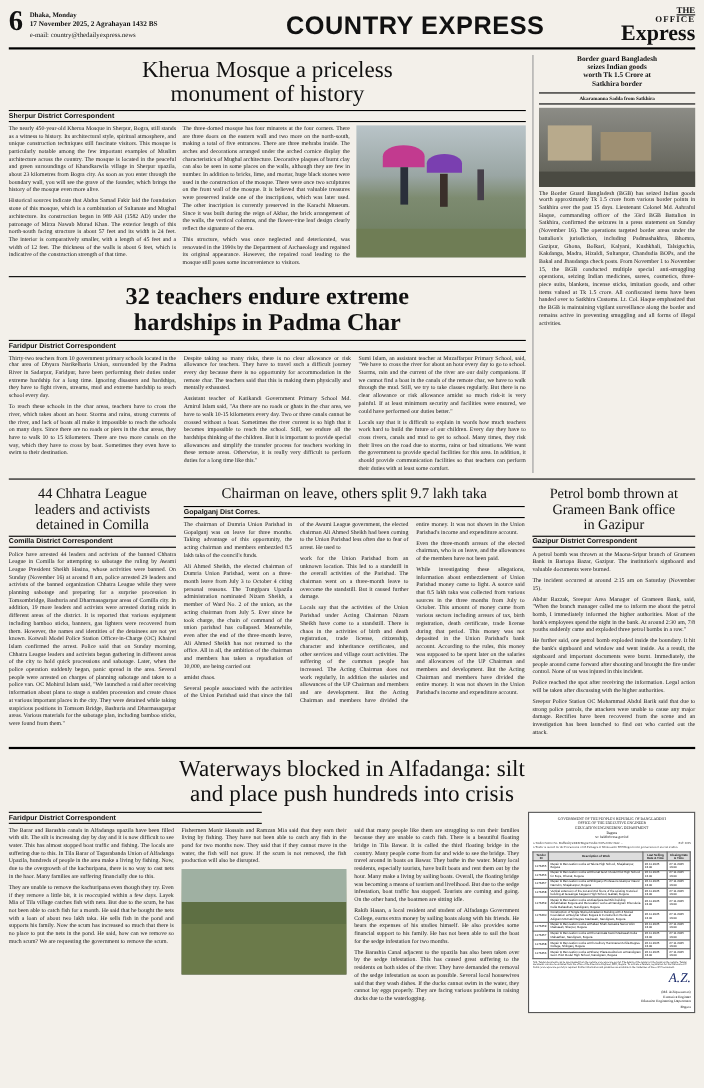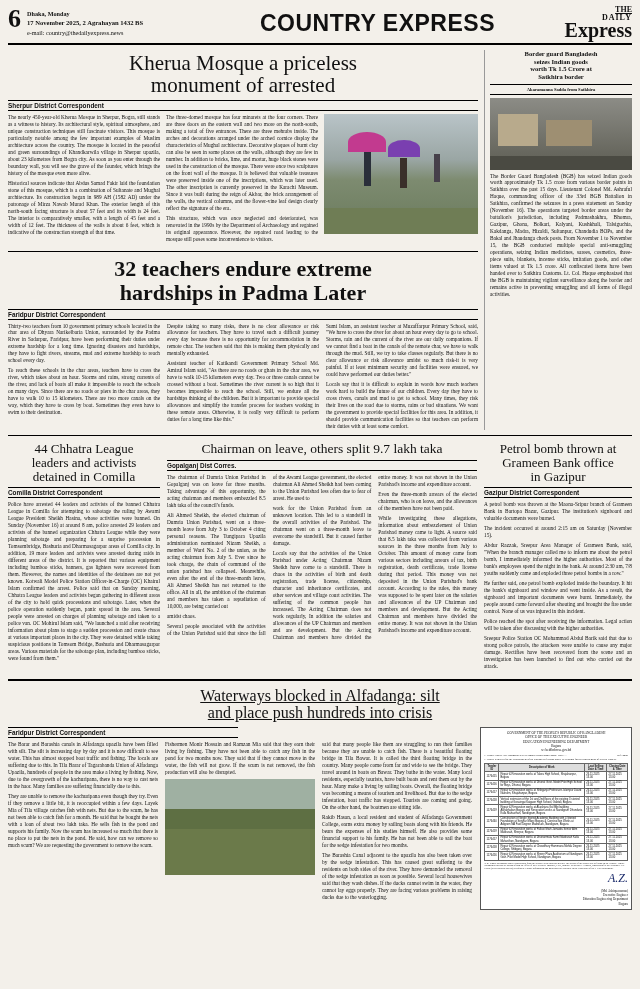--- a/index.html
+++ b/index.html
@@ -71,23 +71,22 @@
 
   
   .banner-head {
     font-size: 22px; text-align: center; line-height: 1.08; margin: 5px 0 4px;
     font-family: "Liberation Serif", serif;
   }
 
   
   .feature { margin-top: 6px; border-top: 2px solid #000; padding-top: 4px; }
   .feature h1 {
-    font-size: 16px; text-align: center; line-height: 1.1; margin: 2px 0 5px;
+    font-size: 21px; text-align: center; line-height: 1.1; margin: 2px 0 5px;
     font-weight: normal;
-    text-decoration: underline;
   }
   .feature-body { display: flex; gap: 6px; }
   .feature-left { width: 468px; }
   .doc-box { width: 152px; border: 1px solid #555; background: #fff; padding: 3px; }
   .doc-title { font-size: 3.4px; text-align: center; line-height: 1.25; }
   table.gov { width: 100%; border-collapse: collapse; margin-top: 2px; }
   table.gov th, table.gov td {
     border: .5px solid #666; font-size: 2.7px; padding: .5px 1px; line-height: 1.15;
     font-family: "Liberation Sans", sans-serif;
   }
@@ -107,32 +106,32 @@
         <div class="l1">Dhaka, Monday</div>
         <div class="l2">17 November 2025, 2 Agrahayan 1432 BS</div>
         <div>e-mail: country@thedailyexpress.news</div>
       </div>
     </div>
     <div class="mh-center">
       <div class="title">COUNTRY EXPRESS</div>
     </div>
     <div class="mh-right">
       <div class="the">THE</div>
-      <div class="daily">DAILY</div>
+      <div class="daily">OFFICE</div>
       <div class="express">Express</div>
     </div>
   </div>
 
   <div class="body-wrap">
 
     <div class="col-main">
 
       <h1 class="head" style="font-size:21px;">
         <span>Kherua Mosque a priceless</span><br>
-        <span>monument of arrested</span>
+        <span>monument of history</span>
       </h1>
       <div class="byline">Sherpur District Correspondent</div>
 
       <div style="display:flex; gap:6px;">
         <div style="width:152px;">
           <p class="t">The nearly 450-year-old Kherua Mosque in Sherpur, Bogra, still stands as a witness to history. Its architectural style, spiritual atmosphere, and unique construction techniques still fascinate visitors. This mosque is particularly notable among the few important examples of Muslim architecture across the country. The mosque is located in the peaceful and green surroundings of Khandkarwila village in Sherpur upazila, about 23 kilometres from Bogra city. As soon as you enter through the boundary wall, you will see the grave of the founder, which brings the history of the mosque even more alive.</p>
           <p class="t">Historical sources indicate that Abdus Samad Fakir laid the foundation stone of this mosque, which is a combination of Sultanate and Mughal architecture. Its construction began in 989 AH (1582 AD) under the patronage of Mirza Nawab Murad Khan. The exterior length of this north-south facing structure is about 57 feet and its width is 24 feet. The interior is comparatively smaller, with a length of 45 feet and a width of 12 feet. The thickness of the walls is about 6 feet, which is indicative of the construction strength of that time.</p>
         </div>
         <div style="width:152px;">
           <p class="t">The three-domed mosque has four minarets at the four corners. There are three doors on the eastern wall and two more on the north-south, making a total of five entrances. There are three mehrabs inside. The arches and decorations arranged under the arched cornice display the characteristics of Mughal architecture. Decorative plaques of burnt clay can also be seen in some places on the walls, although they are few in number. In addition to bricks, lime, and mortar, huge black stones were used in the construction of the mosque. There were once two sculptures on the front wall of the mosque. It is believed that valuable treasures were preserved inside one of the inscriptions, which was later used. The other inscription is currently preserved in the Karachi Museum. Since it was built during the reign of Akbar, the brick arrangement of the walls, the vertical columns, and the flower-vine leaf design clearly reflect the signature of the era.</p>
@@ -146,21 +145,21 @@
             <div style="position:absolute;left:76px;top:44px;width:7px;height:30px;background:#3a2f2a;"></div>
             <div style="position:absolute;left:110px;top:40px;width:6px;height:28px;background:#46404a;"></div>
             <div style="position:absolute;left:0;bottom:0;width:100%;height:26px;background:#6f7d55;"></div>
           </div>
         </div>
       </div>
 
       <div class="rule"></div>
       <h1 class="banner-head">
         <span>32 teachers endure extreme</span><br>
-        <span>hardships in Padma Later</span>
+        <span>hardships in Padma Char</span>
       </h1>
       <div class="byline">Faridpur District Correspondent</div>
       <div class="cols3">
         <p class="t">Thirty-two teachers from 10 government primary schools located in the char area of Dhyara Narikelbaria Union, surrounded by the Padma River in Sadarpur, Faridpur, have been performing their duties under extreme hardship for a long time. Ignoring disasters and hardships, they have to fight rivers, streams, mud and extreme hardship to reach school every day.</p>
         <p class="t">To reach these schools in the char areas, teachers have to cross the river, which takes about an hour. Storms and rains, strong currents of the river, and lack of boats all make it impossible to reach the schools on many days. Since there are no roads or piers in the char areas, they have to walk 10 to 15 kilometers. There are two more canals on the way, which they have to cross by boat. Sometimes they even have to swim to their destination.</p>
         <p class="t">Despite taking so many risks, there is no clear allowance or risk allowance for teachers. They have to travel such a difficult journey every day because there is no opportunity for accommodation in the remote char. The teachers said that this is making them physically and mentally exhausted.</p>
         <p class="t">Assistant teacher of Katikandi Government Primary School Md. Amirul Islam said, "As there are no roads or ghats in the char area, we have to walk 10-15 kilometers every day. Two or three canals cannot be crossed without a boat. Sometimes the river current is so high that it becomes impossible to reach the school. Still, we endure all the hardships thinking of the children. But it is important to provide special allowances and simplify the transfer process for teachers working in these remote areas. Otherwise, it is really very difficult to perform duties for a long time like this."</p>
         <p class="t">Sumi Islam, an assistant teacher at Muzaffarpur Primary School, said, "We have to cross the river for about an hour every day to go to school. Storms, rain and the current of the river are our daily companions. If we cannot find a boat in the canals of the remote char, we have to walk through the mud. Still, we try to take classes regularly. But there is no clear allowance or risk allowance amidst so much risk-it is very painful. If at least minimum security and facilities were ensured, we could have performed our duties better."</p>
         <p class="t">Locals say that it is difficult to explain in words how much teachers work hard to build the future of our children. Every day they have to cross rivers, canals and mud to get to school. Many times, they risk their lives on the road due to storms, rains or bad situations. We want the government to provide special facilities for this area. In addition, it should provide communication facilities so that teachers can perform their duties with at least some comfort.</p>
       </div>

